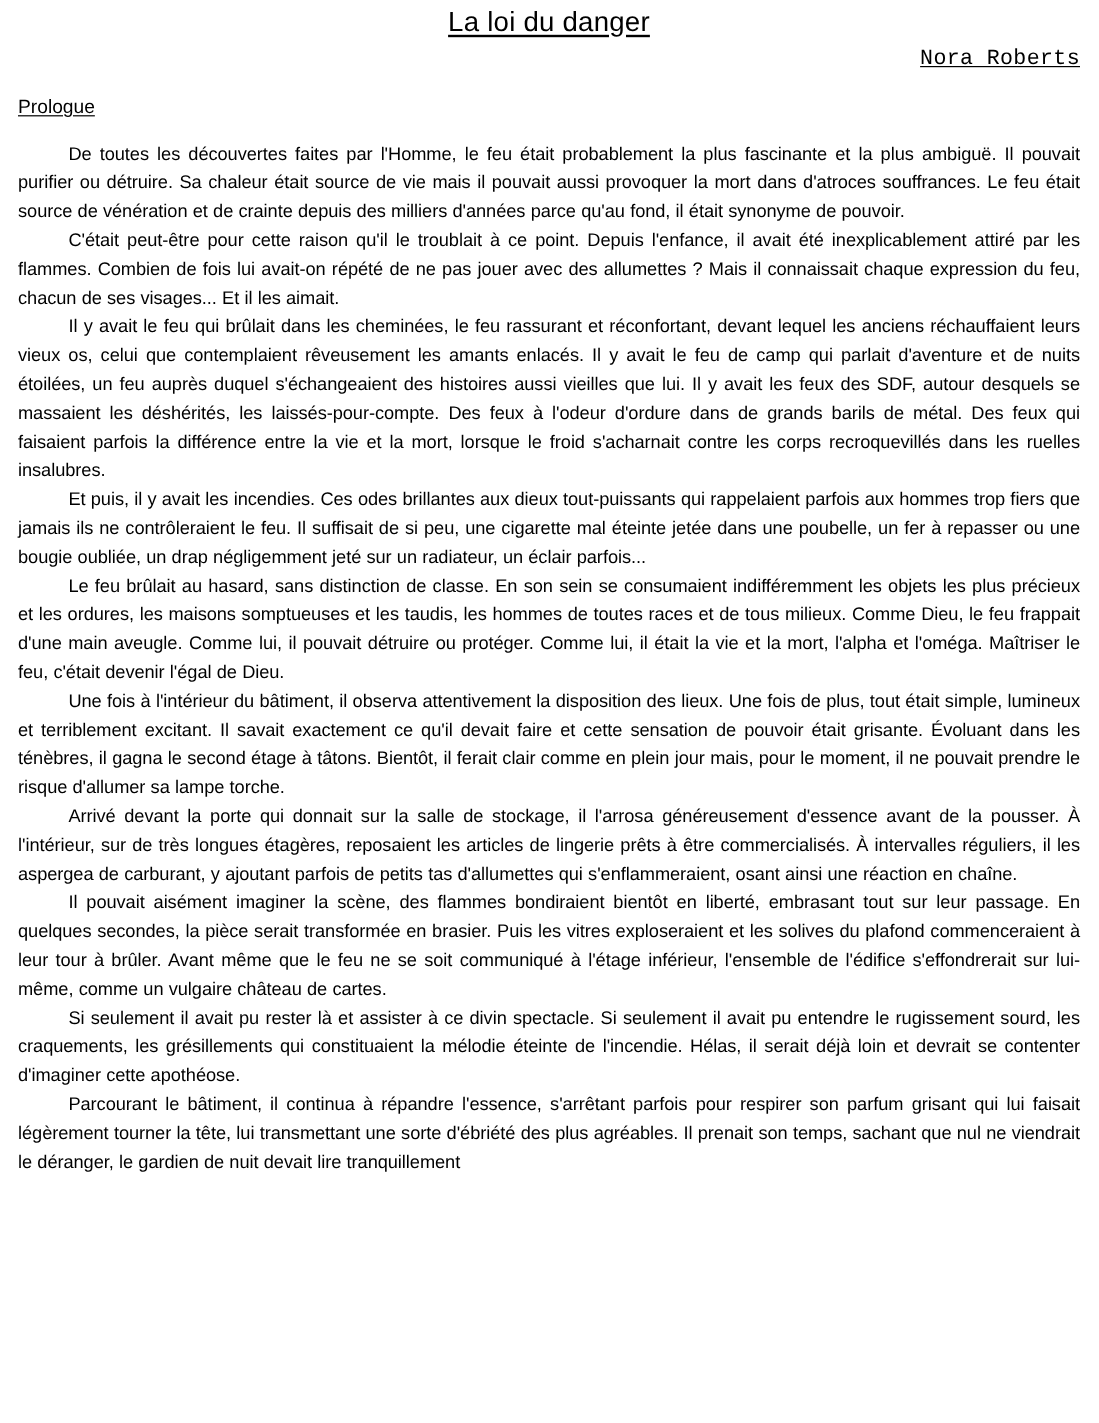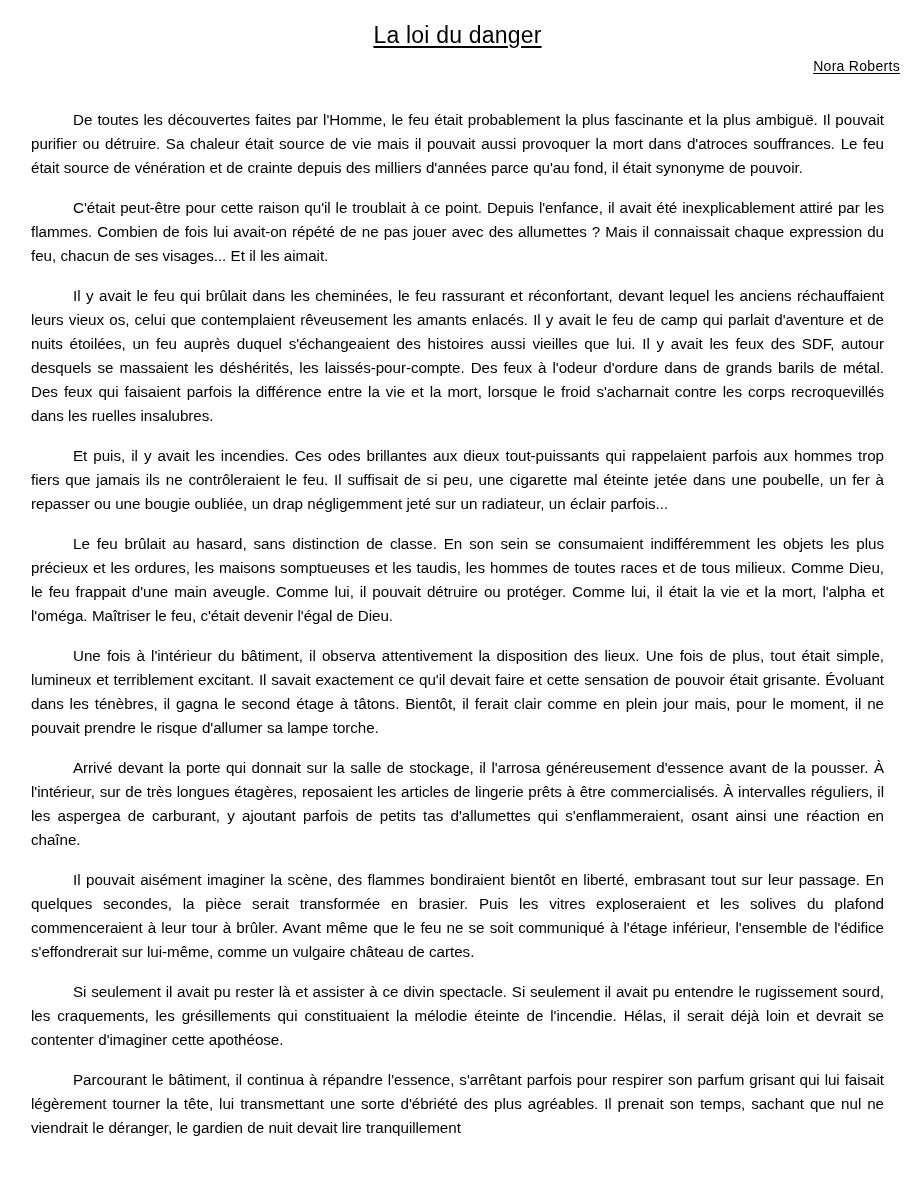--- a/index.html
+++ b/index.html
@@ -22,40 +22,41 @@
     width: 916px;
     height: 1186px;
     box-sizing: border-box;
     padding: 0 16px 0 15px;
     overflow: hidden;
   }
 
   
   .doc-title {
     margin: 0;
-    padding-top: 21px;
+    padding-top: 4px;
     text-align: center;
     font-size: 23px;
     font-weight: normal;
     letter-spacing: 0.2px;
     line-height: 28px;
     font-stretch: condensed;
   }
   .doc-title span {
     text-decoration: underline;
     text-underline-offset: 3px;
   }
 
   .doc-author {
     margin: 0;
     padding-top: 8px;
     text-align: right;
-    font-size: 14px;
+    font-size: 18px;
     line-height: 18px;
     font-stretch: condensed;
+    font-family: Liberation Mono, monospace;
   }
   .doc-author span {
     text-decoration: underline;
     text-underline-offset: 2px;
     letter-spacing: 0.3px;
   }
 
   .section-heading {
     margin: 0;
     padding-top: 22px;
@@ -68,21 +69,21 @@
   .section-heading span {
     text-decoration: underline;
     text-underline-offset: 2px;
   }
 
   
   .body-text {
     padding-top: 17px;
   }
   .body-text p {
-    margin: 16px;
+    margin: 0;
     text-align: justify;
     text-justify: inter-word;
     text-indent: 42px;
     font-size: 15.2px;
     line-height: 24px;
     font-stretch: condensed;
     letter-spacing: -0.05px;
     word-spacing: 0.2px;
     hyphens: none;
   }
@@ -92,20 +93,21 @@
 </style>
 </head>
 <body>
 
 <div class="page">
 
   <h1 class="doc-title"><span>La loi du danger</span></h1>
 
   <div class="doc-author"><span>Nora Roberts</span></div>
 
+  <h2 class="section-heading"><span>Prologue</span></h2>
 
   <div class="body-text">
     <p>De toutes les découvertes faites par l'Homme, le feu était probablement la plus fascinante et la plus ambiguë. Il pouvait purifier ou détruire. Sa chaleur était source de vie mais il pouvait aussi provoquer la mort dans d'atroces souffrances. Le feu était source de vénération et de crainte depuis des milliers d'années parce qu'au fond, il était synonyme de pouvoir.</p>
     <p>C'était peut-être pour cette raison qu'il le troublait à ce point. Depuis l'enfance, il avait été inexplicablement attiré par les flammes. Combien de fois lui avait-on répété de ne pas jouer avec des allumettes ? Mais il connaissait chaque expression du feu, chacun de ses visages... Et il les aimait.</p>
     <p>Il y avait le feu qui brûlait dans les cheminées, le feu rassurant et réconfortant, devant lequel les anciens réchauffaient leurs vieux os, celui que contemplaient rêveusement les amants enlacés. Il y avait le feu de camp qui parlait d'aventure et de nuits étoilées, un feu auprès duquel s'échangeaient des histoires aussi vieilles que lui. Il y avait les feux des SDF, autour desquels se massaient les déshérités, les laissés-pour-compte. Des feux à l'odeur d'ordure dans de grands barils de métal. Des feux qui faisaient parfois la différence entre la vie et la mort, lorsque le froid s'acharnait contre les corps recroquevillés dans les ruelles insalubres.</p>
     <p>Et puis, il y avait les incendies. Ces odes brillantes aux dieux tout-puissants qui rappelaient parfois aux hommes trop fiers que jamais ils ne contrôleraient le feu. Il suffisait de si peu, une cigarette mal éteinte jetée dans une poubelle, un fer à repasser ou une bougie oubliée, un drap négligemment jeté sur un radiateur, un éclair parfois...</p>
     <p>Le feu brûlait au hasard, sans distinction de classe. En son sein se consumaient indifféremment les objets les plus précieux et les ordures, les maisons somptueuses et les taudis, les hommes de toutes races et de tous milieux. Comme Dieu, le feu frappait d'une main aveugle. Comme lui, il pouvait détruire ou protéger. Comme lui, il était la vie et la mort, l'alpha et l'oméga. Maîtriser le feu, c'était devenir l'égal de Dieu.</p>
     <p>Une fois à l'intérieur du bâtiment, il observa attentivement la disposition des lieux. Une fois de plus, tout était simple, lumineux et terriblement excitant. Il savait exactement ce qu'il devait faire et cette sensation de pouvoir était grisante. Évoluant dans les ténèbres, il gagna le second étage à tâtons. Bientôt, il ferait clair comme en plein jour mais, pour le moment, il ne pouvait prendre le risque d'allumer sa lampe torche.</p>
     <p>Arrivé devant la porte qui donnait sur la salle de stockage, il l'arrosa généreusement d'essence avant de la pousser. À l'intérieur, sur de très longues étagères, reposaient les articles de lingerie prêts à être commercialisés. À intervalles réguliers, il les aspergea de carburant, y ajoutant parfois de petits tas d'allumettes qui s'enflammeraient, osant ainsi une réaction en chaîne.</p>
     <p>Il pouvait aisément imaginer la scène, des flammes bondiraient bientôt en liberté, embrasant tout sur leur passage. En quelques secondes, la pièce serait transformée en brasier. Puis les vitres exploseraient et les solives du plafond commenceraient à leur tour à brûler. Avant même que le feu ne se soit communiqué à l'étage inférieur, l'ensemble de l'édifice s'effondrerait sur lui-même, comme un vulgaire château de cartes.</p>

